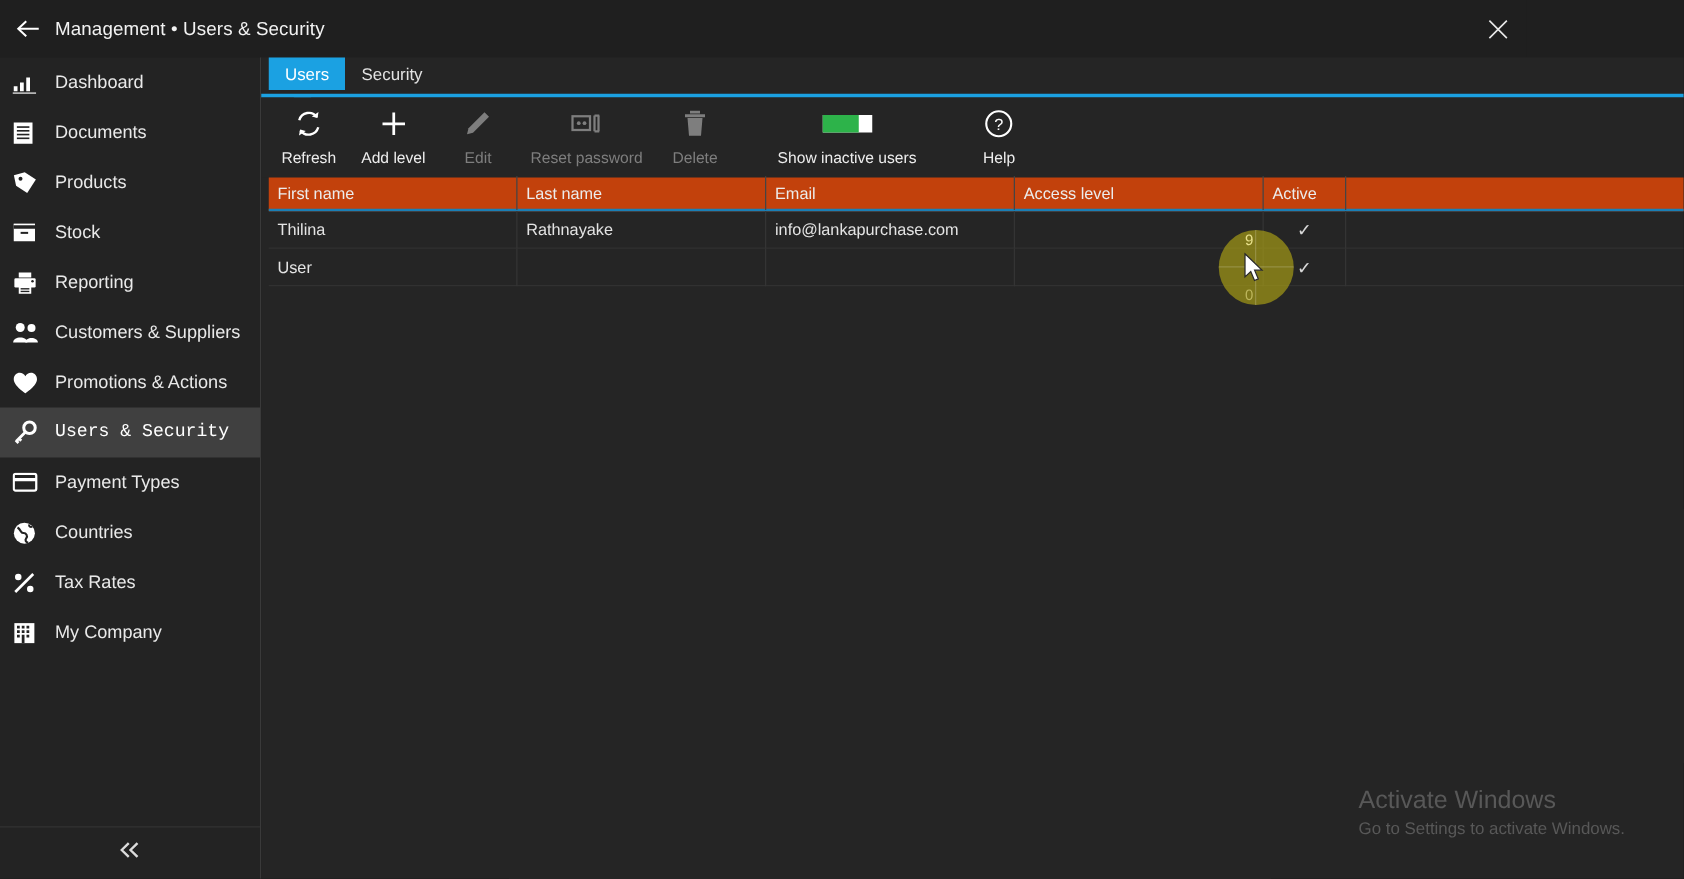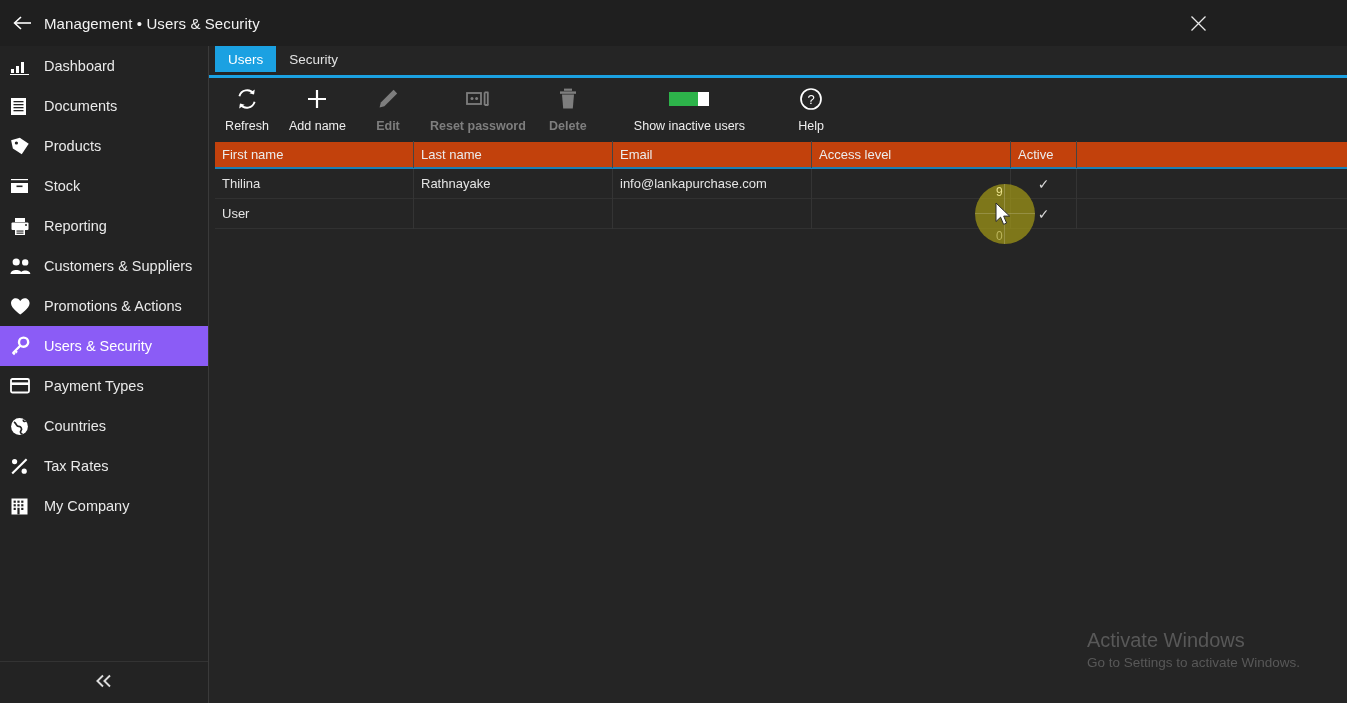--- a/index.html
+++ b/index.html
@@ -36,21 +36,21 @@
   .nav-item {
     position: relative; height: 40px; display: flex; align-items: center;
     padding-left: 10px; cursor: pointer; color: #e8e8e8;
   }
   .nav-item .nav-icon {
     width: 30px; min-width: 30px; height: 24px;
     display: flex; align-items: center; justify-content: flex-start;
     margin-right: 4px; color: #ffffff;
   }
   .nav-item .nav-label { font-size: 14.5px; color: #e9e9e9; white-space: nowrap; }
-  .nav-item.active { background: #8b5cf6; }
+  .nav-item.active { background: #404040; font-family: Liberation Mono, monospace; }
   .nav-item.active .nav-label { color: #ffffff; }
   .nav-item.active .nav-icon { color: #ffffff; }
 
   #collapse-btn {
     position: absolute; left: 0; bottom: 0; width: 208px; height: 42px;
     border-top: 1px solid #333; display: flex; align-items: center;
     justify-content: center; cursor: pointer; color: #dcdcdc;
   }
 
   
@@ -81,21 +81,21 @@
     padding: 6px 0 0 6px; background: #252525;
   }
   .tool {
     min-width: 64px; padding: 0 10px; height: 58px; display: flex;
     flex-direction: column; align-items: center; justify-content: flex-start;
     cursor: pointer; color: #ffffff;
   }
   .tool .t-icon { height: 30px; display: flex; align-items: center; justify-content: center; }
   .tool .t-label { font-size: 12.5px; margin-top: 5px; white-space: nowrap; color: #ededed; }
   .tool.disabled { cursor: default; }
-  .tool.disabled .t-label { color: #7e7e7e; font-weight: bold; }
+  .tool.disabled .t-label { color: #7e7e7e; }
   .tool.disabled .t-icon { color: #7e7e7e; }
 
   
   #table { position: relative; margin-left: 6px; width: 1132px; }
   #thead {
     display: flex; height: 27px; align-items: center;
     border-bottom: 2px solid #1a7fb5; background: #c2410c;
   }
   #thead .th {
     font-size: 13px; color: #ececec; padding-left: 7px; height: 27px;
@@ -345,21 +345,21 @@
         </span>
         <span class="t-label">Refresh</span>
       </div>
 
       <div class="tool">
         <span class="t-icon">
           <svg width="24" height="24" viewBox="0 0 24 24" aria-hidden="true">
             <path d="M12 3 V21 M3 12 H21" stroke="#fff" stroke-width="2.2"></path>
           </svg>
         </span>
-        <span class="t-label">Add name</span>
+        <span class="t-label">Add level</span>
       </div>
 
       <div class="tool disabled">
         <span class="t-icon">
           <svg width="24" height="24" viewBox="0 0 24 24" aria-hidden="true">
             <path d="M17.6 2.8 L21.2 6.4 L8.4 19.2 L3.6 20.4 L4.8 15.6 Z" fill="#7e7e7e"></path>
           </svg>
         </span>
         <span class="t-label">Edit</span>
       </div>

